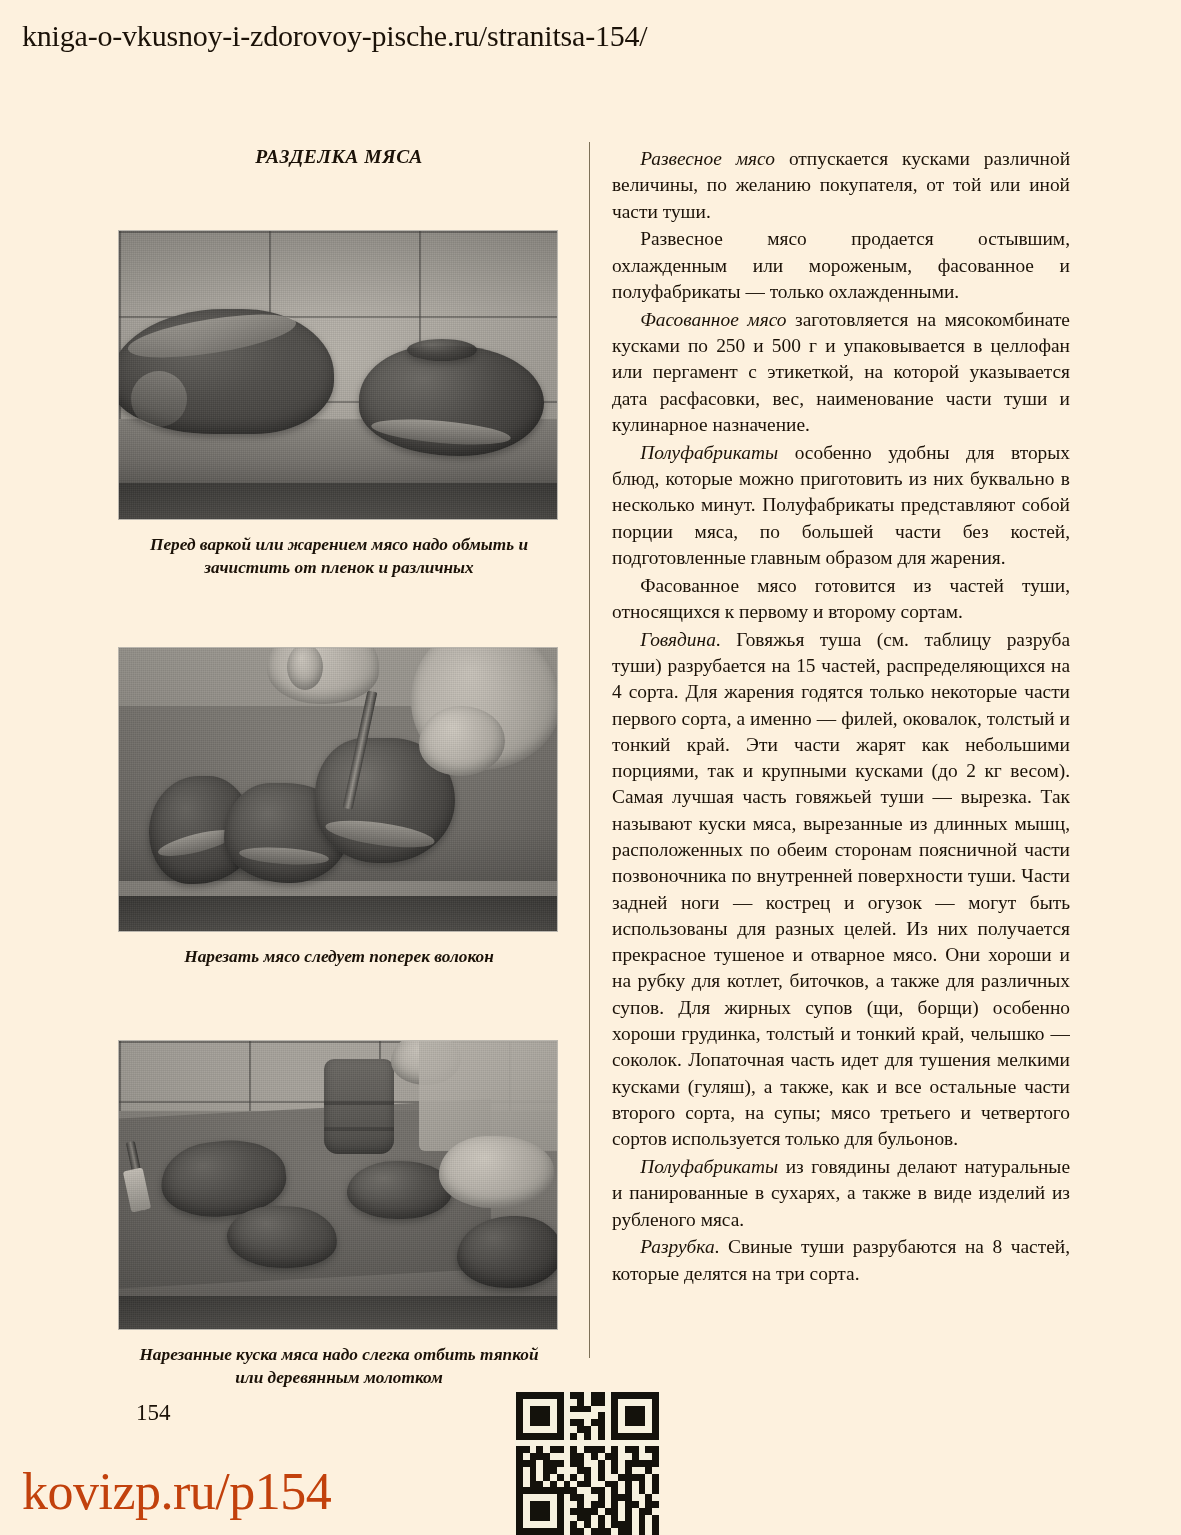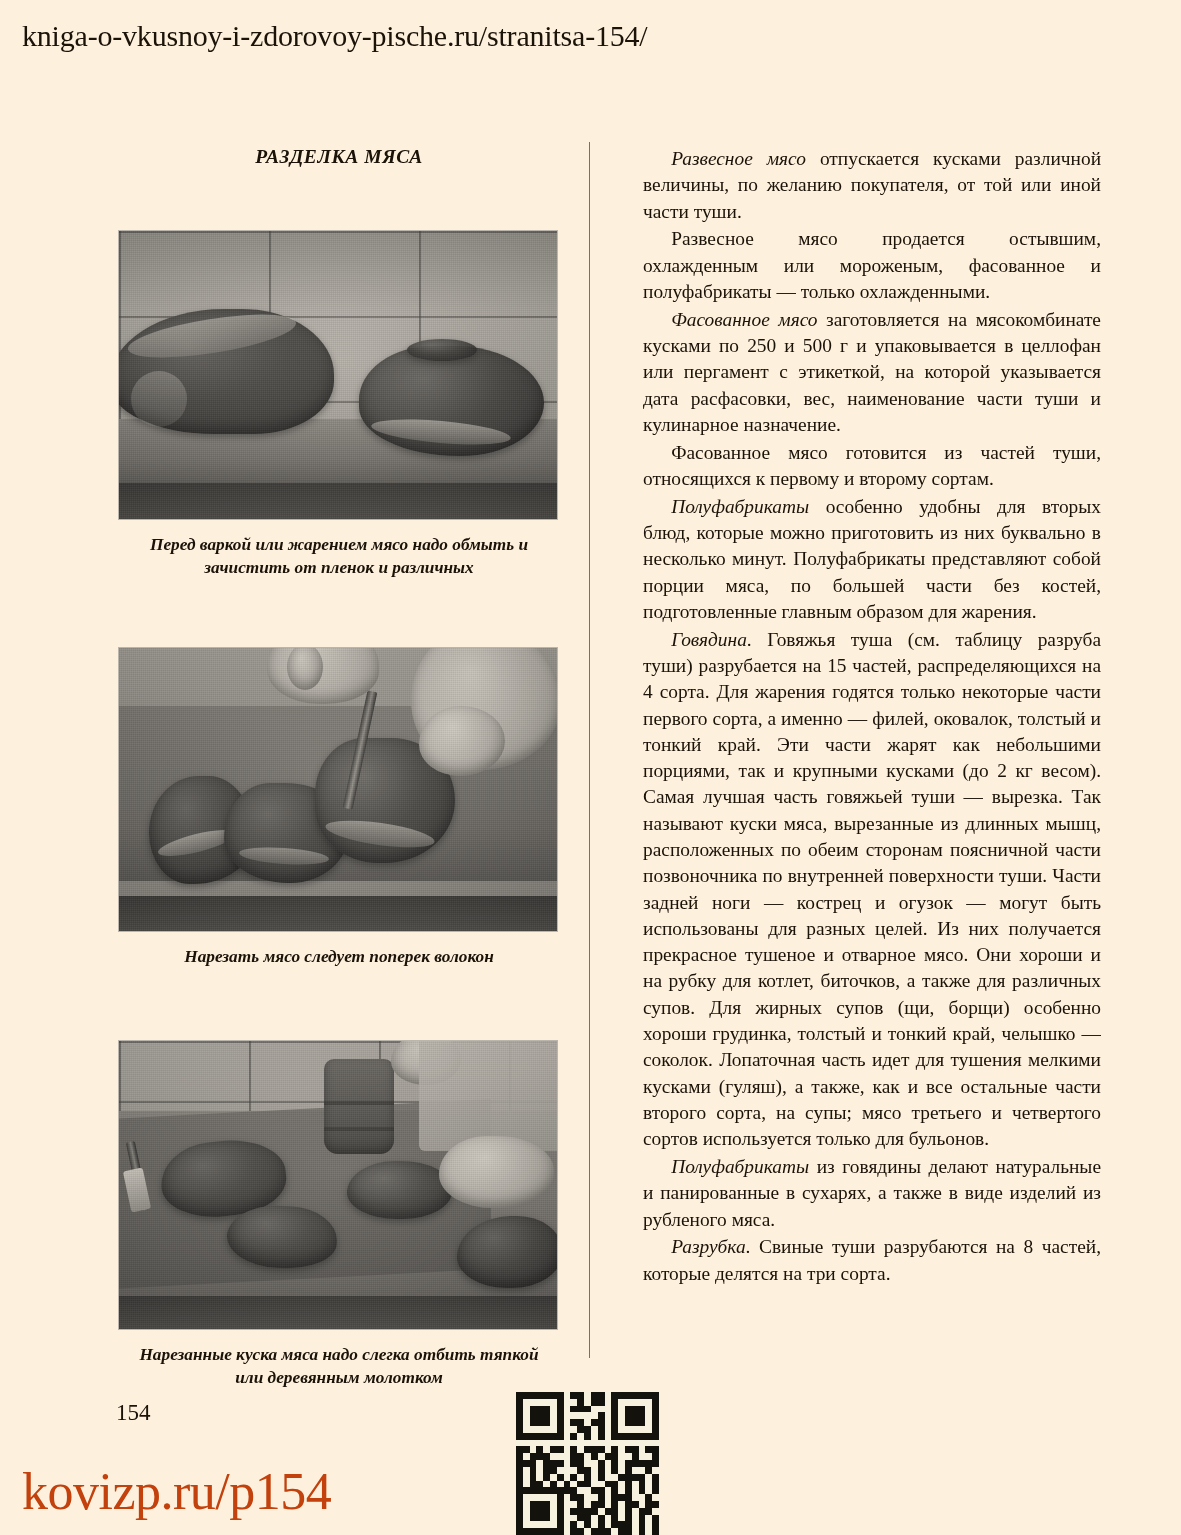--- a/index.html
+++ b/index.html
@@ -98,34 +98,33 @@
     position: absolute;
     left: 612px;
     top: 146px;
     width: 458px;
     font-size: 19.4px;
     line-height: 1.355;
     text-align: justify;
     text-justify: inter-word;
     color: #1b1208;
     hyphens: auto;
-    margin-left: 31px;
   }
   .right-col p {
     margin: 0 0 0.08em 0;
     text-indent: 1.45em;
   }
   .right-col p i {
     font-style: italic;
   }
 
   
   .page-number {
     position: absolute;
-    left: 116px;
+    left: 136px;
     top: 1400px;
     font-size: 23px;
     color: #1b1208;
   }
 
   .site-footer {
     position: absolute;
     left: 22px;
     top: 1462px;
     font-size: 52px;
@@ -296,22 +295,22 @@
       </div>
       <div class="caption">Нарезанные куска мяса надо слегка отбить тяпкой или деревянным молотком</div>
     </div>
 
   </div>
 
   <div class="right-col">
     <p><i>Развесное мясо</i><span> отпускается кусками различной величины, по желанию покупателя, от той или иной части туши.</span></p>
     <p><span>Развесное мясо продается остывшим, охлажденным или мороженым, фасованное и полуфабрикаты — только охлажденными.</span></p>
     <p><i>Фасованное мясо</i><span> заготовляется на мясокомбинате кусками по 250 и 500 г и упаковывается в целлофан или пергамент с этикеткой, на которой указывается дата расфасовки, вес, наименование части туши и кулинарное назначение.</span></p>
+    <p><i>Полуфабрикаты</i><span> особенно удобны для вторых блюд, которые можно приготовить из них буквально в несколько минут. Полуфабрикаты представляют собой порции мяса, по большей части без костей, подготовленные главным образом для жарения.</span></p>
     <p><span>Фасованное мясо готовится из частей туши, относящихся к первому и второму сортам.</span></p>
-    <p><i>Полуфабрикаты</i><span> особенно удобны для вторых блюд, которые можно приготовить из них буквально в несколько минут. Полуфабрикаты представляют собой порции мяса, по большей части без костей, подготовленные главным образом для жарения.</span></p>
     <p><i>Говядина</i><span>. Говяжья туша (см. таблицу разруба туши) разрубается на 15 частей, распределяющихся на 4 сорта. Для жарения годятся только некоторые части первого сорта, а именно — филей, оковалок, толстый и тонкий край. Эти части жарят как небольшими порциями, так и крупными кусками (до 2 кг весом). Самая лучшая часть говяжьей туши — вырезка. Так называют куски мяса, вырезанные из длинных мышц, расположенных по обеим сторонам поясничной части позвоночника по внутренней поверхности туши. Части задней ноги — кострец и огузок — могут быть использованы для разных целей. Из них получается прекрасное тушеное и отварное мясо. Они хороши и на рубку для котлет, биточков, а также для различных супов. Для жирных супов (щи, борщи) особенно хороши грудинка, толстый и тонкий край, челышко — соколок. Лопаточная часть идет для тушения мелкими кусками (гуляш), а также, как и все остальные части второго сорта, на супы; мясо третьего и четвертого сортов используется только для бульонов.</span></p>
     <p><i>Полуфабрикаты</i><span> из говядины делают натуральные и панированные в сухарях, а также в виде изделий из рубленого мяса.</span></p>
     <p><i>Разрубка</i><span>. Свиные туши разрубаются на 8 частей, которые делятся на три сорта.</span></p>
   </div>
 
   <div class="page-number">154</div>
 
   <div class="qr">
     <svg viewBox="0 0 21 21" shape-rendering="crispEdges" aria-hidden="true">
       <rect width="21" height="21" fill="#f7f2e0"></rect>

